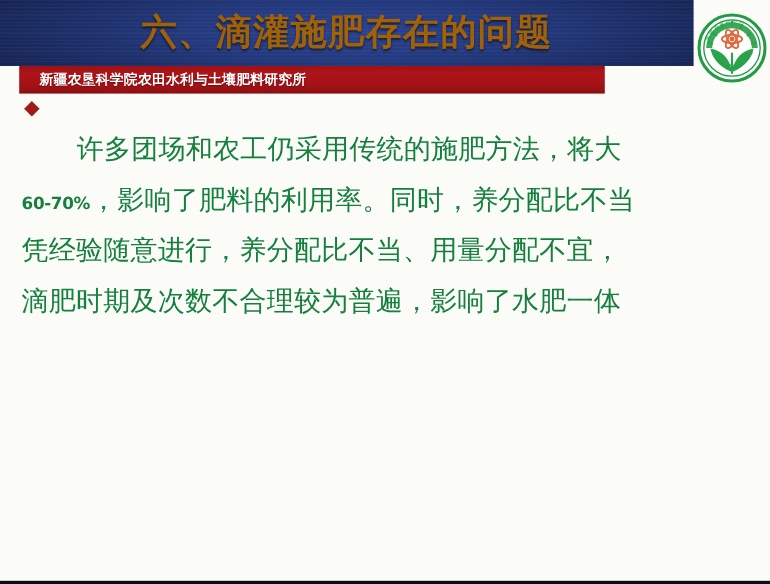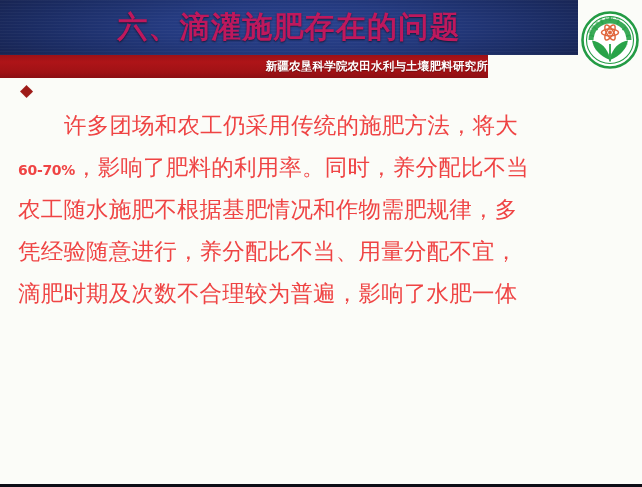--- a/index.html
+++ b/index.html
@@ -44,41 +44,40 @@
   }
   .slide-title {
     position: absolute;
     left: 0;
     top: 0;
     width: 578px;
     height: 55px;
     display: flex;
     align-items: center;
     justify-content: center;
-    color: #be185d;
+    color: #a16207;
     font-size: 30px;
     font-weight: bold;
     letter-spacing: 1.2px;
     font-family: "DejaVu Serif", "Liberation Serif", serif;
     text-shadow: 0 1px 2px rgba(0,0,0,0.55);
     white-space: nowrap;
     z-index: 3;
   }
 
   .subtitle-band {
     position: absolute;
-    left: 0;
+    left: 16px;
     top: 55px;
     width: 488px;
     height: 23px;
     background: linear-gradient(180deg, #9d1116 0%, #ae1418 30%, #a01215 75%, #8b0f13 100%);
     display: flex;
     align-items: center;
     z-index: 2;
-    justify-content: flex-end;
   }
   .subtitle-text {
     color: #ffffff;
     font-size: 11.5px;
     font-weight: bold;
     padding-left: 17px;
     letter-spacing: 0.2px;
     font-family: "DejaVu Sans", "Liberation Sans", sans-serif;
     white-space: nowrap;
     text-shadow: 0 1px 1px rgba(0,0,0,0.35);
@@ -121,21 +120,21 @@
   .bullet-diamond {
     color: #9e1b18;
     font-size: 17px;
     margin-right: 2px;
     line-height: 1;
     position: relative;
     top: 0px;
   }
   .body-para {
     padding: 0 14px 0 18px;
-    color: #ef4444;
+    color: #15803d;
     font-size: 22.5px;
     line-height: 42px;
     font-family: "DejaVu Serif", "Liberation Serif", serif;
     letter-spacing: 0.2px;
   }
   .body-line {
     white-space: nowrap;
     height: 42px;
     display: block;
   }
@@ -214,23 +213,20 @@
     </div>
 
     <div class="body-para">
       <span class="body-line indent">
         <span>许多团场和农工仍采用传统的施肥方法，将大</span>
       </span>
       <span class="body-line">
         <span class="emphasis">60-70%</span><span>，影响了肥料的利用率。同时，养分配比不当</span>
       </span>
       <span class="body-line">
-        <span>农工随水施肥不根据基肥情况和作物需肥规律，多</span>
-      </span>
-      <span class="body-line">
         <span>凭经验随意进行，养分配比不当、用量分配不宜，</span>
       </span>
       <span class="body-line">
         <span>滴肥时期及次数不合理较为普遍，影响了水肥一体</span>
       </span>
     </div>
 
   </div>
 </div>
 

